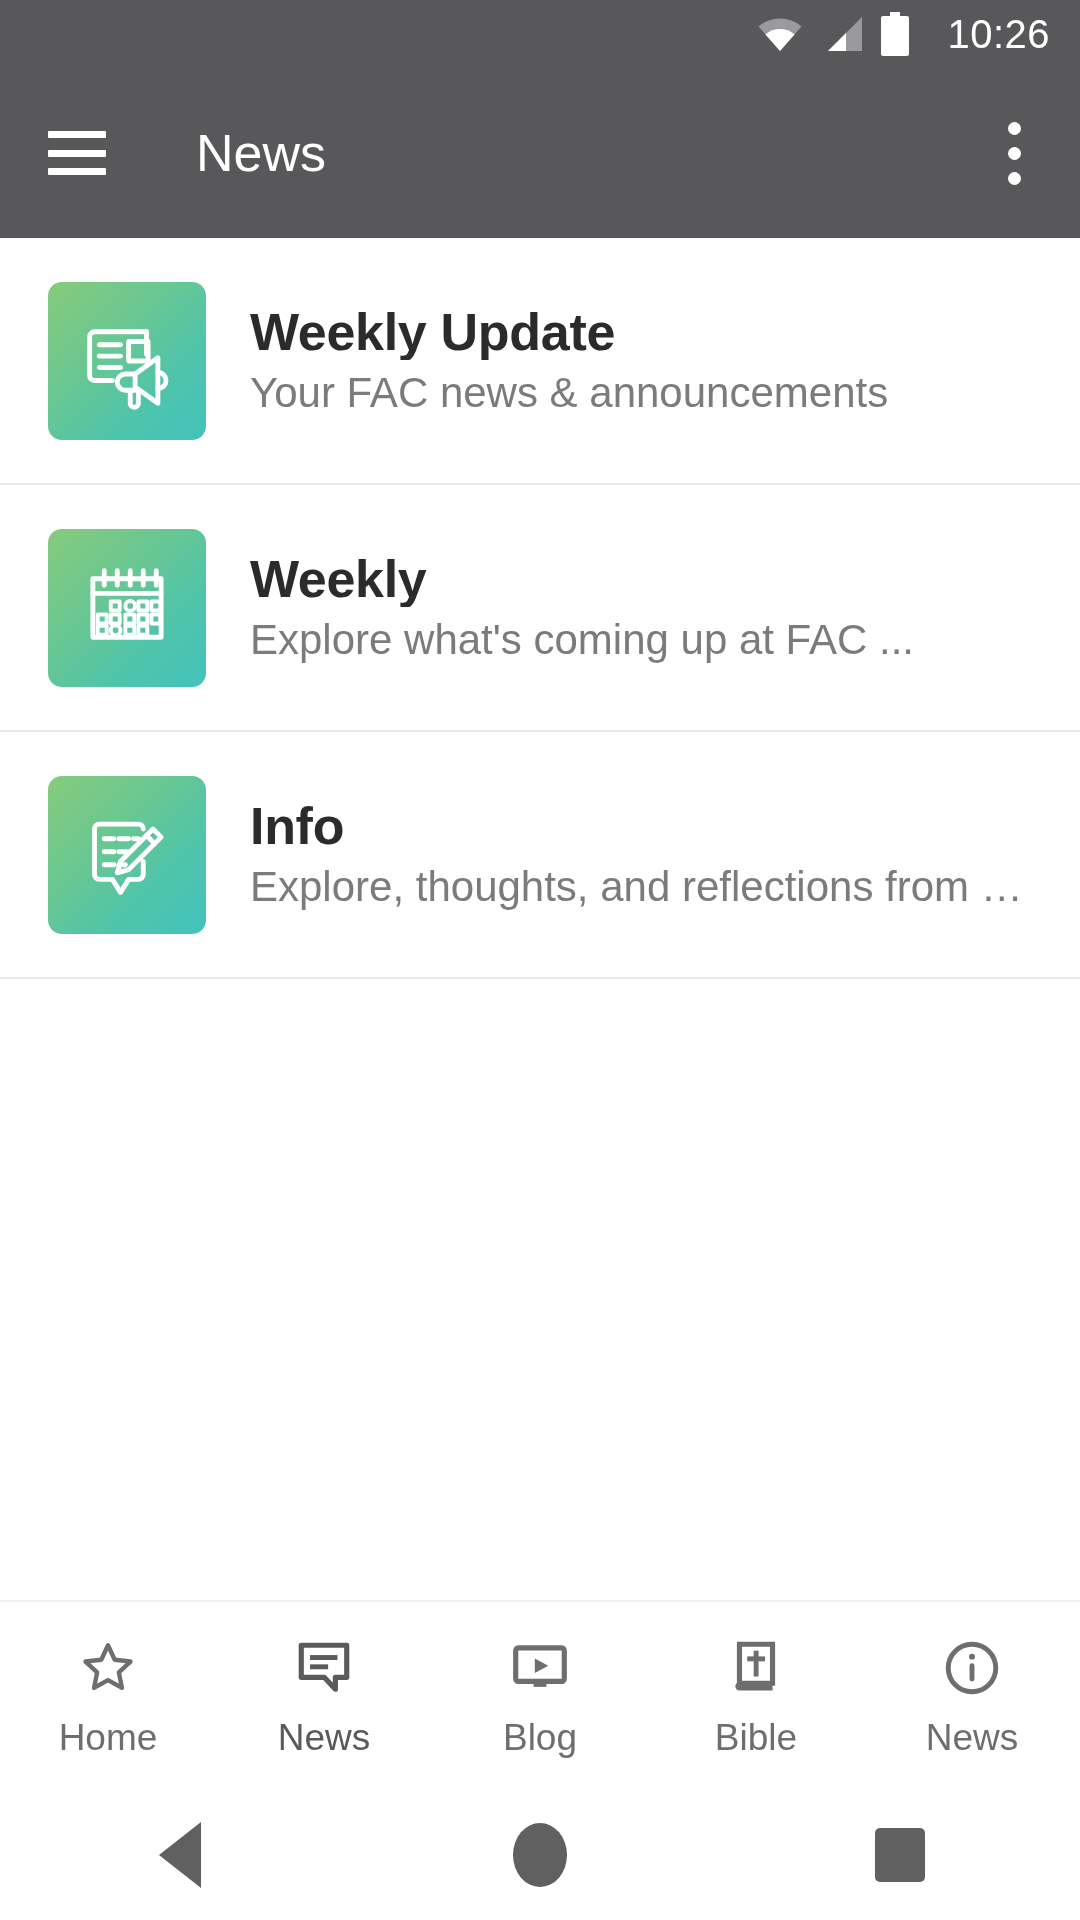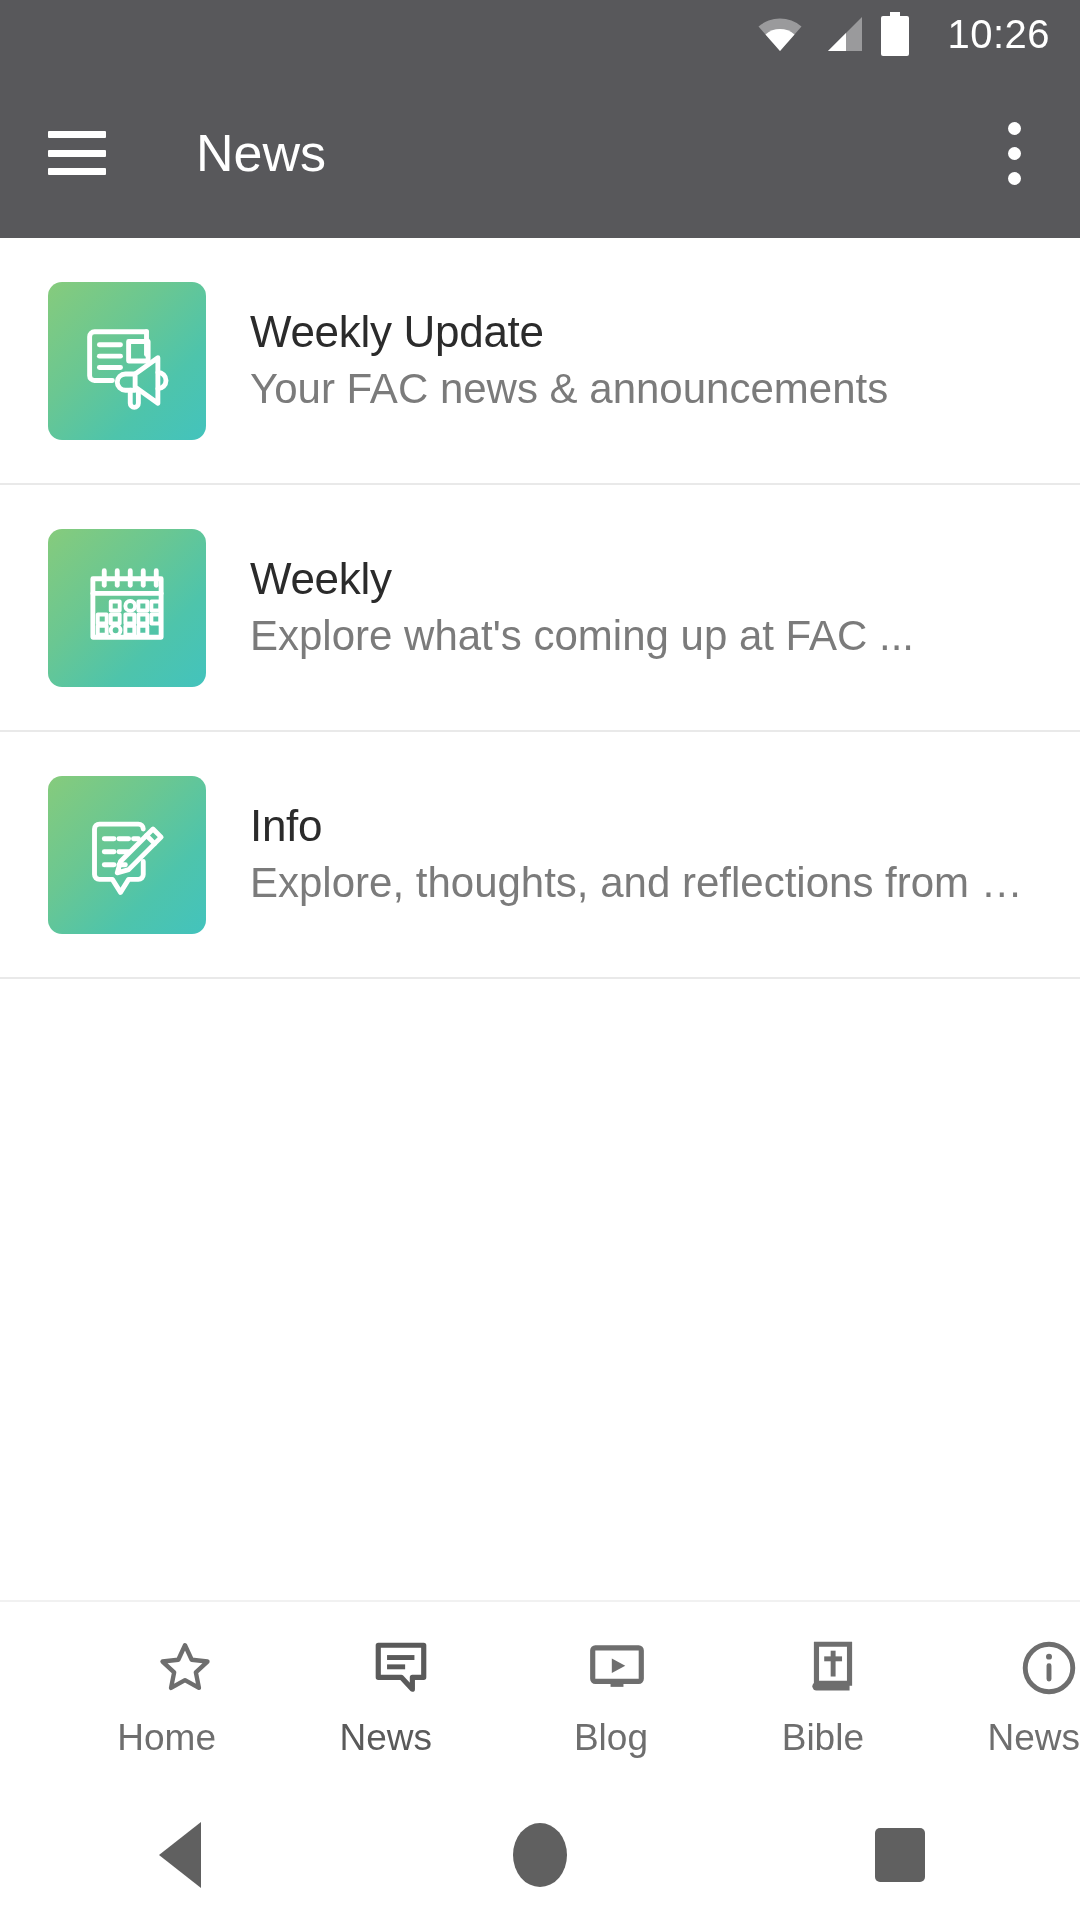--- a/index.html
+++ b/index.html
@@ -62,41 +62,41 @@
     background:#ffffff; cursor:pointer;
   }
   .tile {
     width:158px; height:158px; border-radius:14px;
     background:linear-gradient(135deg, #86cb7c 0%, #6ac792 38%, #4ec4ab 70%, #43c3bd 100%);
     flex:0 0 auto; display:flex; align-items:center; justify-content:center;
   }
   .tile svg { width:104px; height:104px; display:block; }
   .item-text { margin-left:44px; flex:1 1 auto; min-width:0; }
   .item-title {
-    font-size:44px; font-weight:400; color:#2b2b2b;
+    font-size:52px; font-weight:700; color:#2b2b2b;
     line-height:1.08; white-space:nowrap;
     overflow:hidden; text-overflow:ellipsis; letter-spacing:-0.3px;
   }
   .item-sub {
     font-size:42px; font-weight:400; color:#7b7b7b;
     line-height:1.15; margin-top:9px; white-space:nowrap;
     overflow:hidden; text-overflow:ellipsis;
   }
   .spacer { flex:1 1 auto; background:#ffffff; }
 
   
   .bottomnav {
     height:190px; background:#ffffff;
     border-top:2px solid #f1f1f1;
     display:flex; align-items:center; flex:0 0 auto;
   }
   .nav-item {
     flex:1 1 0; height:100%;
     display:flex; flex-direction:column;
-    align-items:flex-end; justify-content:center;
+    align-items:center; justify-content:center;
     cursor:pointer; gap:20px;
   }
   .nav-item svg { width:62px; height:62px; display:block; }
   .nav-label { font-size:37px; color:#6e6e6e; line-height:1; }
   .nav-item.active .nav-label { color:#5a5a5a; }
 
   
   .androidnav {
     height:130px; background:#ffffff;
     display:flex; align-items:center; flex:0 0 auto;

